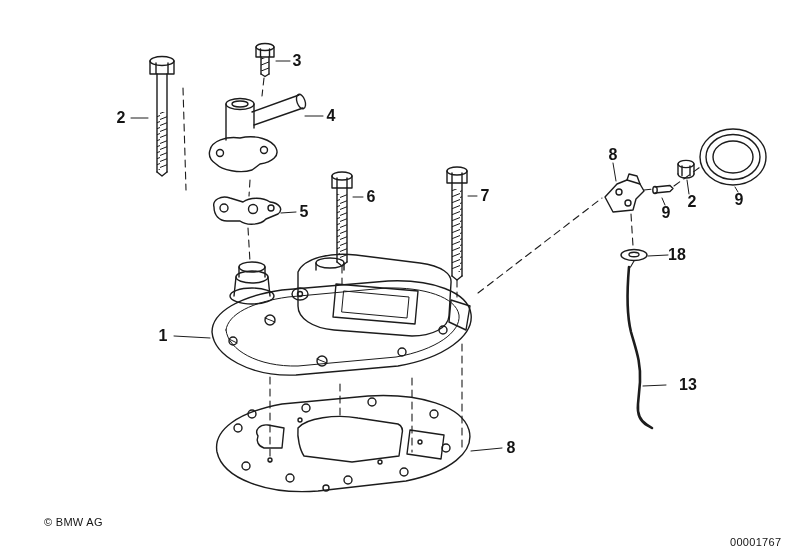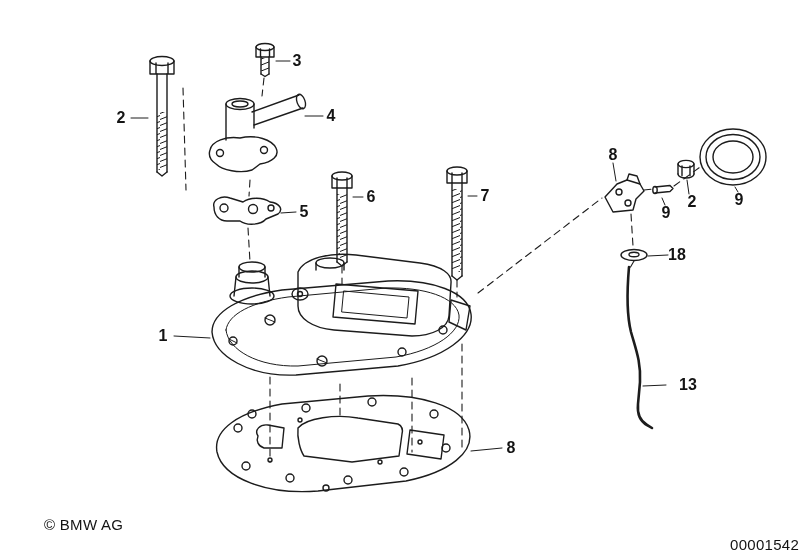--- a/index.html
+++ b/index.html
@@ -5,21 +5,21 @@
   html,body{margin:0;padding:0;background:#fff}
   .stage{position:relative;width:799px;height:559px;background:#ffffff;
          font-family:"Liberation Sans",sans-serif;overflow:hidden}
   .stage svg{position:absolute;left:0;top:0}
   .art{stroke:#1c1c1c;fill:none;stroke-width:1.4;stroke-linecap:round;stroke-linejoin:round}
   .thin{stroke-width:1}
   .dash{stroke-dasharray:7 5;stroke-width:1.1}
   .rod{stroke-width:2.6}
   .plabel{position:absolute;transform:translate(-50%,-50%);font-size:16px;font-weight:600;
           color:#141414;user-select:none}
-  .footnote{position:absolute;font-size:15px;color:#141414;letter-spacing:.3px}
+  .footnote{position:absolute;font-size:11px;color:#141414;letter-spacing:.3px}
 </style>
 </head>
 <body>
 
 <div class="stage">
 
   <svg width="799" height="559" viewBox="0 0 799 559">
     <defs>
       <pattern id="thr" width="10" height="6" patternUnits="userSpaceOnUse">
         <line x1="0" y1="5.5" x2="10" y2="1.5" stroke="#1c1c1c" stroke-width="1"></line>
@@ -209,15 +209,15 @@
   <span class="plabel" style="left:485px;top:196px">7</span>
   <span class="plabel" style="left:613px;top:155px">8</span>
   <span class="plabel" style="left:666px;top:213px">9</span>
   <span class="plabel" style="left:692px;top:202px">2</span>
   <span class="plabel" style="left:739px;top:200px">9</span>
   <span class="plabel" style="left:677px;top:255px">18</span>
   <span class="plabel" style="left:688px;top:385px">13</span>
   <span class="plabel" style="left:511px;top:448px">8</span>
 
   <div class="footnote" style="left:44px;top:516px">© BMW AG</div>
-  <div class="footnote" style="left:730px;top:536px">00001542</div>
+  <div class="footnote" style="left:730px;top:536px">00001767</div>
 
 </div>
 
 </body></html>

